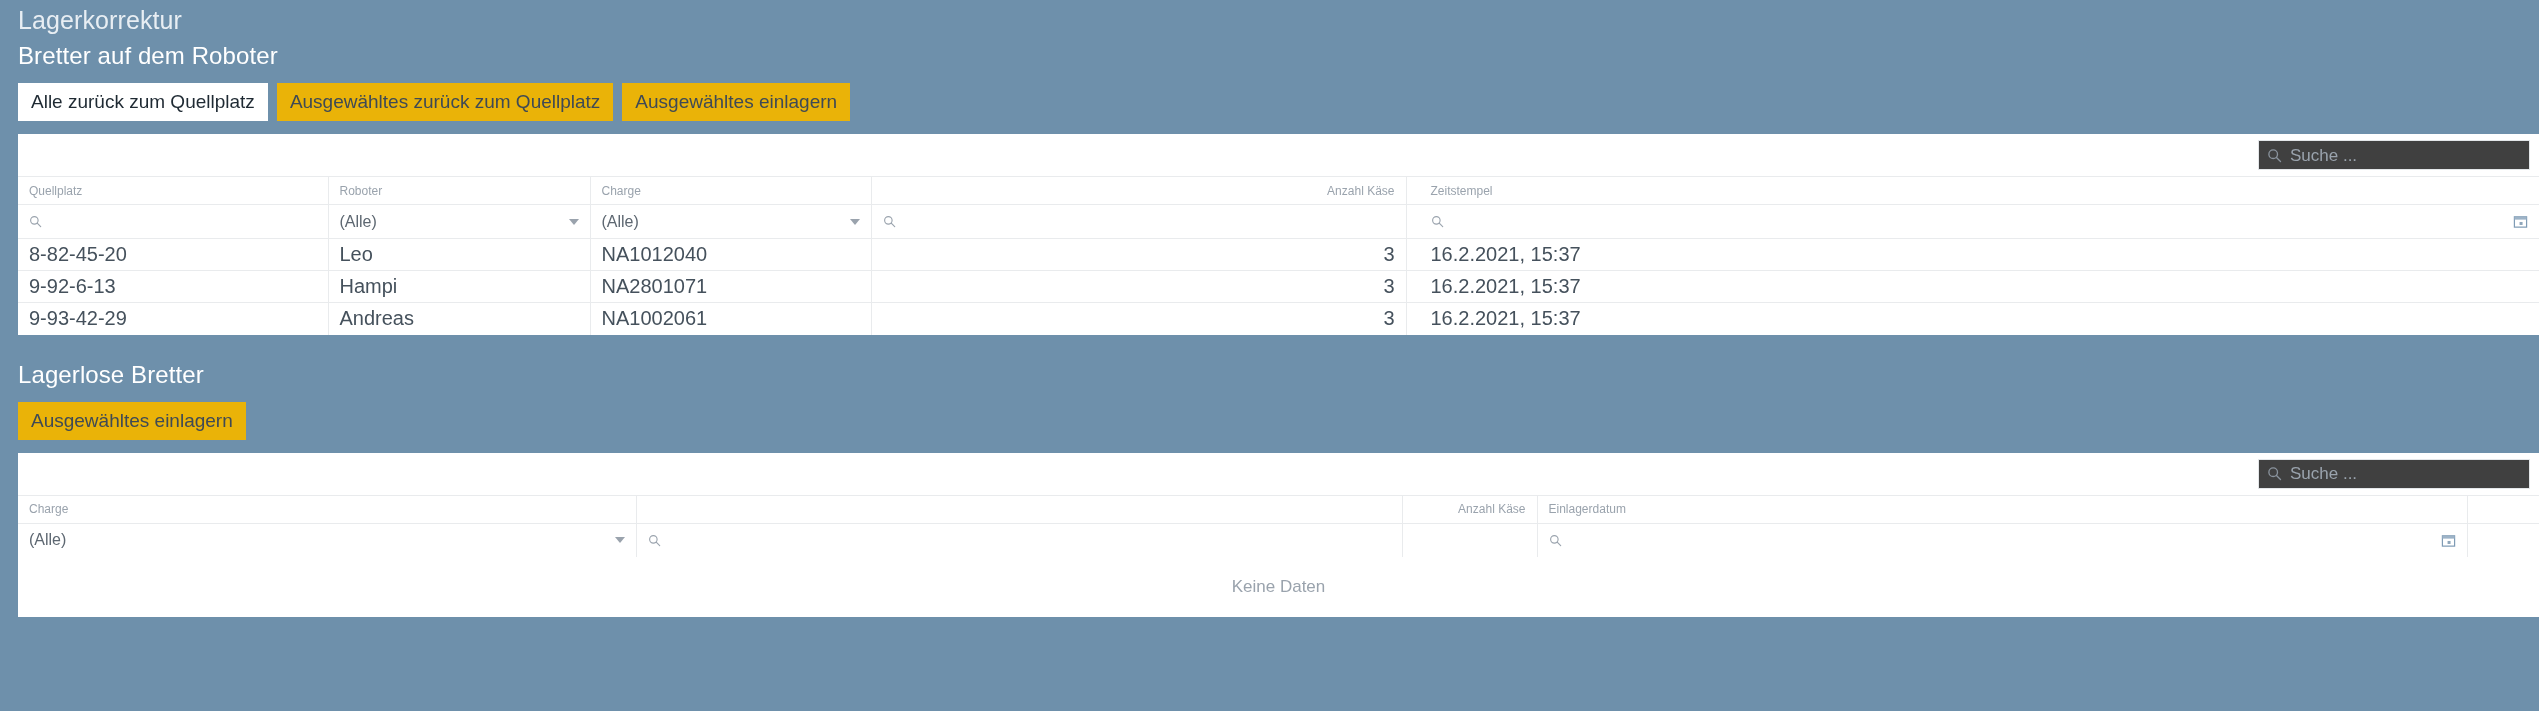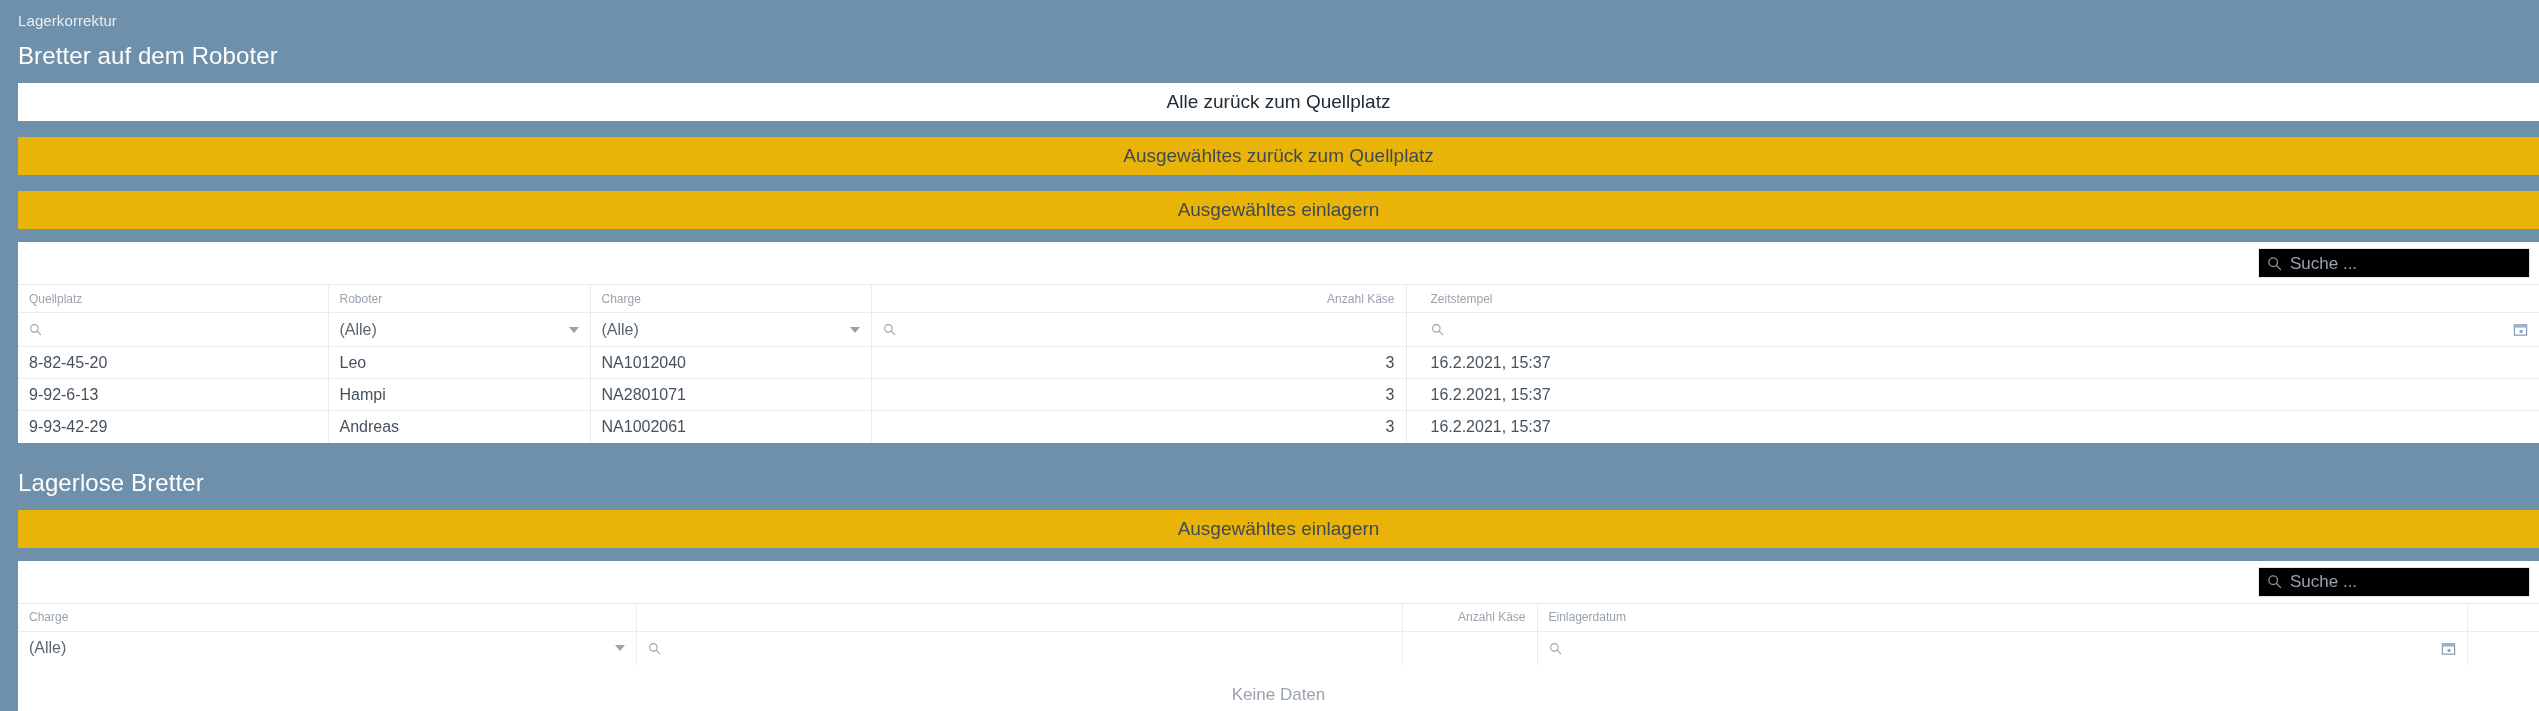--- a/index.html
+++ b/index.html
@@ -18,39 +18,38 @@
     position: relative;
     width: 2539px;
     height: 711px;
     box-sizing: border-box;
     padding-left: 18px;
   }
 
   
   .breadcrumb {
     color: #e8eef3;
-    font-size: 15px;
+    font-size: 25px;
     line-height: 21px;
     padding-top: 10px;
     letter-spacing: .1px;
   }
   .section-title {
     color: #ffffff;
     font-size: 24px;
     line-height: 26px;
     margin-top: 12px;
     letter-spacing: .1px;
   }
 
   
   .btn-bar {
     margin-top: 14px;
     display: flex;
-    gap: 16px;
-    flex-direction: column;
+    gap: 9px;
   }
   .btn {
     background: #eab308;
     color: #3f4a55;
     border: none;
     font-family: "Liberation Sans", sans-serif;
     font-size: 19px;
     line-height: 19px;
     padding: 9px 13px 10px 13px;
     cursor: pointer;
@@ -80,21 +79,21 @@
   }
   .search-box {
     display: flex;
     align-items: center;
     border: 1px solid #e3e6e9;
     height: 30px;
     width: 272px;
     box-sizing: border-box;
     padding: 0 8px;
     gap: 8px;
-    background: #000000;
+    background: #404040;
     cursor: text;
   }
   .search-box .ph {
     color: #9aa3ad;
     font-size: 17px;
     line-height: 17px;
   }
   svg.icn { display: block; }
 
   table.grid {
@@ -126,21 +125,21 @@
   tr.filter-row td {
     height: 34px;
     vertical-align: middle;
     color: #6f7880;
     font-size: 16px;
   }
   tr.data-row td {
     height: 32px;
     vertical-align: middle;
     color: #45515c;
-    font-size: 16px;
+    font-size: 20px;
   }
   .num { text-align: right !important; }
 
   .filter-cell {
     display: flex;
     align-items: center;
     justify-content: space-between;
     height: 100%;
     width: 100%;
   }

